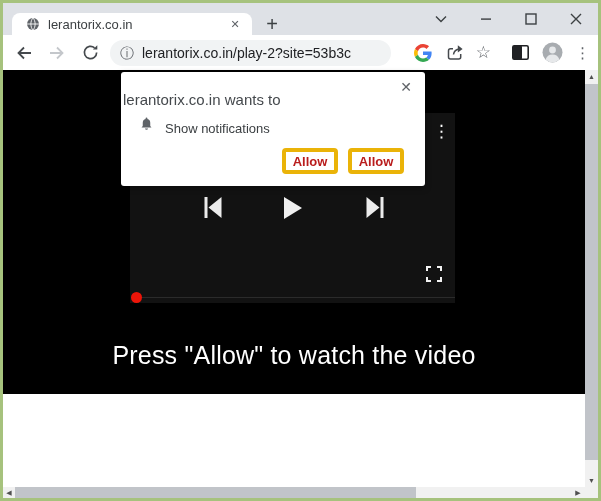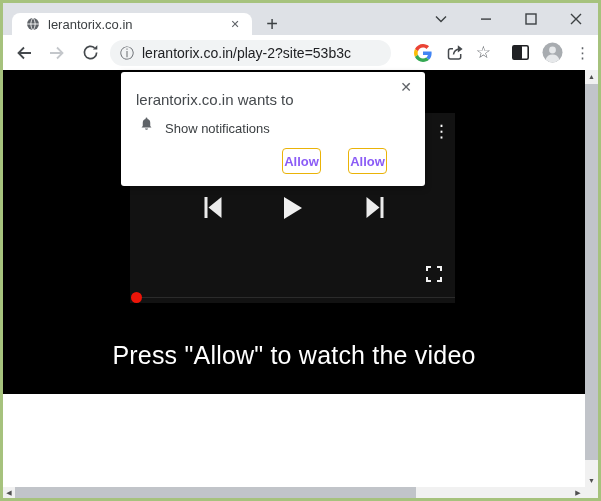--- a/index.html
+++ b/index.html
@@ -55,27 +55,27 @@
   .progress-dot { position:absolute; left:1px; bottom:0px; width:11px; height:11px; border-radius:50%; background:#ed1509; }
   .msg { position:absolute; left:0; top:338px; width:582px; text-align:center;
     color:#fff; font-size:25px; letter-spacing:0.2px; }
   
   .popup {
     position:absolute; left:118px; top:69px; width:304px; height:114px; background:#fff;
     border-radius:3px; box-shadow:0 2px 6px rgba(0,0,0,0.35); z-index:10;
   }
   .popup .pclose { position:absolute; right:10px; top:6px; width:18px; height:18px;
     font-size:14px; color:#5f6368; display:flex; align-items:center; justify-content:center; }
-  .popup .ptitle { position:absolute; left:15px; top:19px; font-size:15px; color:#45494d; }
+  .popup .ptitle { position:absolute; left:2px; top:19px; font-size:15px; color:#45494d; }
   .popup .prow { position:absolute; left:18px; top:44px; display:flex; align-items:flex-end; }
   .popup .prow .plabel { margin-left:11px; font-size:13px; color:#3c4043; }
   .pbtn {
-    position:absolute; top:76px; width:39px; height:26px; background:#fff;
-    border:1px solid #eab308; border-radius:4px; font-family:"Liberation Sans",sans-serif;
-    font-size:13px; font-weight:700; color:#8b5cf6; display:flex; align-items:center; justify-content:center;
+    position:absolute; top:76px; width:56px; height:26px; background:#fff;
+    border:4px solid #eab308; border-radius:4px; font-family:"Liberation Sans",sans-serif;
+    font-size:13px; font-weight:700; color:#b91c1c; display:flex; align-items:center; justify-content:center;
   }
   .pbtn.allow { left:161px; }
   .pbtn.block { left:227px; }
   
   .vscroll { position:absolute; left:582px; top:67px; width:13px; height:417px; background:#f1f1f1; }
   .vscroll .arrow { position:absolute; left:0; width:13px; height:13px; font-size:7px; color:#505050;
     display:flex; align-items:center; justify-content:center; }
   .vscroll .up { top:0; }
   .vscroll .down { bottom:0; }
   .vscroll .thumb { position:absolute; left:0; top:14px; width:13px; height:376px; background:#c1c4c9; }

